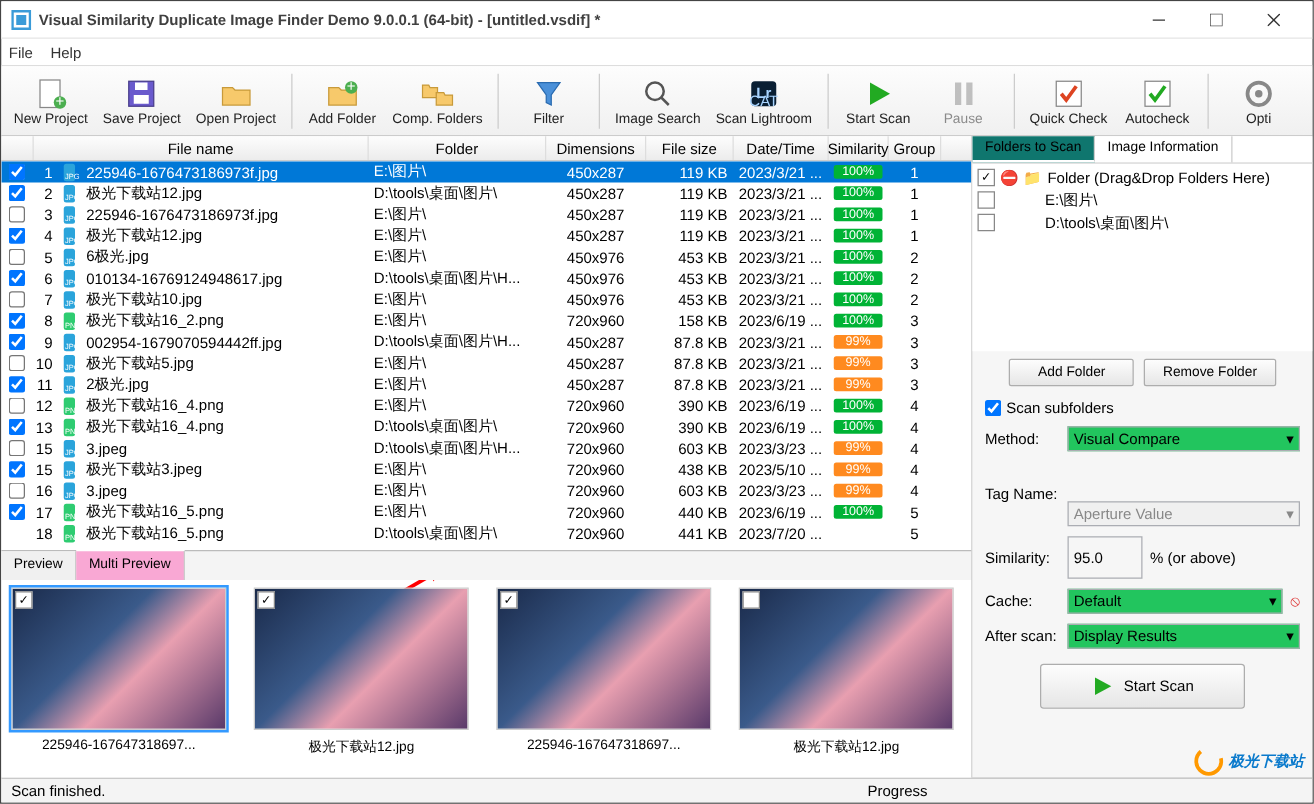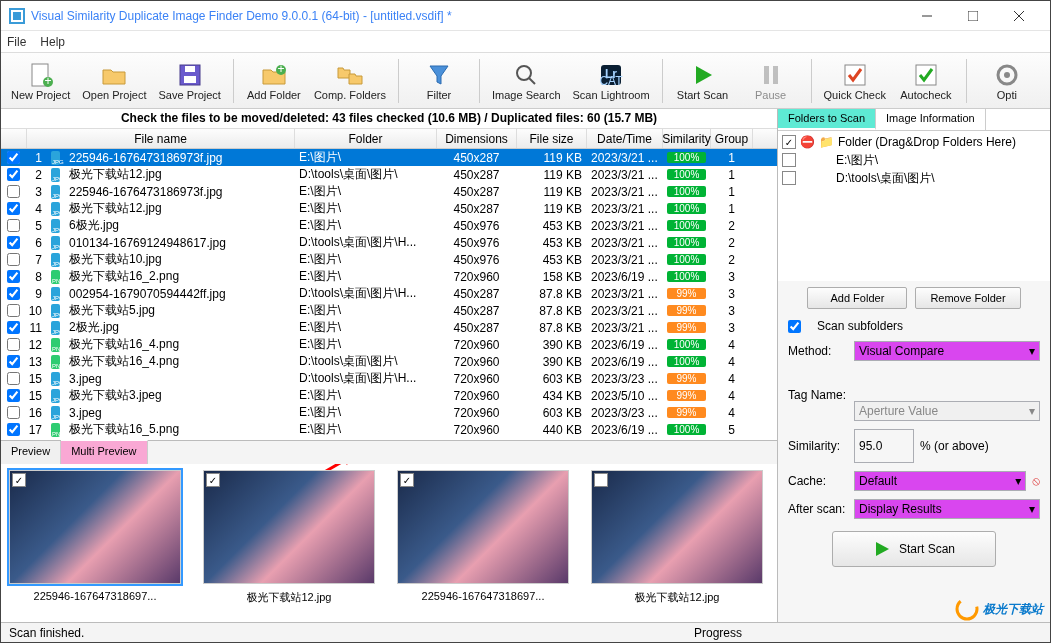--- a/index.html
+++ b/index.html
@@ -1,19 +1,19 @@
 <!DOCTYPE html>
 <html><head>
 <meta charset="utf-8">
 <style>
 * { box-sizing: border-box; margin: 0; padding: 0; font-family: "Segoe UI", Tahoma, sans-serif; font-size: 12px; }
 body { background: #fff; width: 1051px; height: 643px; overflow: hidden; border: 1px solid #444; display: flex; flex-direction: column; }
 .titlebar { height: 30px; display: flex; align-items: center; padding: 0 8px; background: #fff; border-bottom: 1px solid #e5e5e5; }
 .titlebar .icon { width: 16px; height: 16px; margin-right: 6px; }
-.titlebar .title { flex: 1; color: #3b82f6; }
+.titlebar .title { flex: 1; color: #404040; font-weight: bold; }
 .winbtns { display: flex; gap: 0; }
 .winbtn { width: 46px; height: 30px; display: flex; align-items: center; justify-content: center; }
 .menubar { height: 22px; display: flex; align-items: center; padding: 0 6px; gap: 14px; border-bottom: 1px solid #ddd; }
 .menubar span { color: #333; }
 .toolbar { height: 56px; display: flex; align-items: center; padding: 2px 6px; gap: 4px; border-bottom: 1px solid #ccc; background: linear-gradient(#fdfdfd,#f0f0f0); }
 .tbtn { display: flex; flex-direction: column; align-items: center; justify-content: center; min-width: 64px; height: 52px; padding: 2px 4px; border-radius: 3px; }
 .tbtn .ticon { width: 28px; height: 28px; display:flex; align-items:center; justify-content:center; }
 .tbtn .tlabel { font-size: 11px; color: #222; white-space: nowrap; }
 .tsep { width: 1px; height: 44px; background: #ccc; margin: 0 4px; }
 .main { flex: 1; display: flex; min-height: 0; }
@@ -48,31 +48,31 @@
 .preview { height: 158px; padding: 6px; display: flex; gap: 18px; overflow-x:auto; background:#fff; }
 .thumb { width: 176px; display: flex; flex-direction: column; align-items: center; }
 .thumb.sel .timg { outline: 2px solid #3399ff; }
 .timg { width: 172px; height: 114px; background: linear-gradient(135deg,#1a2a4a 0%,#3a5a8a 40%,#e89fb0 60%,#5a3a6a 100%); position: relative; border: 1px solid #ccc; }
 .timg .tcheck { position: absolute; top: 2px; left: 2px; width:14px; height:14px; background:#fff; border:1px solid #888; display:flex; align-items:center; justify-content:center; font-size:10px; }
 .tname { font-size: 11px; margin-top: 6px; max-width:172px; overflow:hidden; white-space:nowrap; text-overflow:ellipsis; text-align:center; }
 .arrow { position:absolute; width:60px; height:3px; background:red; transform-origin:left center; }
 .arrow::after { content:""; position:absolute; right:-2px; top:-5px; border:6px solid transparent; border-left-color:red; }
 .rtabs { height: 22px; display: flex; background:#fff; border-bottom:1px solid #ccc; }
 .rtab { padding: 3px 10px; font-size:11px; border-right:1px solid #ccc; }
-.rtab.active { background:#5eead4; border-bottom:2px solid #fff; }
+.rtab.active { background:#0f766e; border-bottom:2px solid #fff; }
 .folderlist { flex:0 0 150px; background:#fff; padding:2px; font-size:11px; }
 .frow { display:flex; align-items:center; gap:4px; height:18px; padding:0 2px; }
 .frow .chk { width:14px; height:14px; border:1px solid #888; display:flex; align-items:center; justify-content:center; font-size:10px; }
 .fbtns { display:flex; gap:8px; padding:6px 10px; justify-content:center; }
 .btn { padding: 4px 14px; border: 1px solid #adadad; background: linear-gradient(#fdfdfd,#e6e6e6); border-radius:2px; font-size:11px; min-width:100px; text-align:center; }
-.scansub { padding:4px 10px; font-size:11px; display:flex; align-items:center; gap:16px; }
+.scansub { padding:4px 10px; font-size:11px; display:flex; align-items:center; gap:4px; }
 .section-head { background:#e8e8e8; padding:2px 6px; font-weight:bold; font-size:11px; border-top:1px solid #bbb; border-bottom:1px solid #bbb; }
 .formrow { display:flex; align-items:center; padding:4px 10px; gap:6px; font-size:11px; }
 .formrow label { width:60px; }
-.formsel { flex:1; height:20px; border:1px solid #abadb3; background:#d946ef; padding:0 4px; font-size:11px; display:flex; align-items:center; justify-content:space-between; }
+.formsel { flex:1; height:20px; border:1px solid #abadb3; background:#22c55e; padding:0 4px; font-size:11px; display:flex; align-items:center; justify-content:space-between; }
 .formsel.dis { background:#f0f0f0; color:#888;margin-top:32px; }
 .spin { width:60px; height:20px; border:1px solid #abadb3; padding:16px 4px; display:flex; align-items:center; }
 .startbtn { margin:8px auto; padding:8px 40px; border:1px solid #adadad; background:linear-gradient(#fdfdfd,#e6e6e6); border-radius:3px; display:flex; align-items:center; gap:8px; font-size:12px; }
 .status { height:20px; border-top:1px solid #bbb; display:flex; align-items:center; padding:0 8px; font-size:11px; background:#f4f4f4; }
 .status .sp { margin-left:auto; margin-right:300px; }
 .logo-overlay { position:absolute; right:8px; bottom:22px; font-size:14px; color:#0a7acc; font-weight:bold; font-style:italic; display:flex; align-items:center; gap:4px; }
 input[type=checkbox]{ width:13px; height:13px; }
 svg { display:block; }
 </style>
 </head>
@@ -117,34 +117,34 @@
           <rect x="4" y="2" width="16" height="22" fill="#fff" stroke="#888"></rect>
           <circle cx="20" cy="20" r="5" fill="#4caf50"></circle>
           <text x="20" y="23" text-anchor="middle" fill="#fff" font-size="8">+</text>
         </svg>
       </div>
       <div class="tlabel">New Project</div>
     </div>
   <div class="tbtn">
       <div class="ticon">
         <svg width="26" height="26">
-          <path d="M2 8 L2 22 L24 22 L24 10 L12 10 L10 8 Z" fill="#f7c96b" stroke="#c89a3a"></path>
-        </svg>
-      </div>
-      <div class="tlabel">Open Project</div>
-    </div>
-  <div class="tbtn">
-      <div class="ticon">
-        <svg width="26" height="26">
           <rect x="3" y="3" width="20" height="20" fill="#6a5acd" stroke="#483d8b"></rect>
           <rect x="7" y="14" width="12" height="7" fill="#fff"></rect>
           <rect x="8" y="4" width="10" height="6" fill="#fff"></rect>
         </svg>
       </div>
       <div class="tlabel">Save Project</div>
+    </div>
+  <div class="tbtn">
+      <div class="ticon">
+        <svg width="26" height="26">
+          <path d="M2 8 L2 22 L24 22 L24 10 L12 10 L10 8 Z" fill="#f7c96b" stroke="#c89a3a"></path>
+        </svg>
+      </div>
+      <div class="tlabel">Open Project</div>
     </div>
   <div class="tsep"></div>
   <div class="tbtn">
       <div class="ticon">
         <svg width="26" height="26">
           <path d="M2 8 L2 22 L24 22 L24 10 L12 10 L10 8 Z" fill="#f7c96b" stroke="#c89a3a"></path>
           <circle cx="20" cy="8" r="5" fill="#4caf50"></circle>
           <text x="20" y="11" text-anchor="middle" fill="#fff" font-size="8">+</text>
         </svg>
       </div>
@@ -232,21 +232,20 @@
           <circle cx="13" cy="13" r="9" fill="none" stroke="#888" stroke-width="3"></circle>
           <circle cx="13" cy="13" r="3" fill="#888"></circle>
         </svg>
       </div>
       <div class="tlabel">Opti</div>
     </div>
 </div>
 
 <div class="main">
   <div class="left">
-    <div class="checkline">Check the files to be moved/deleted: 43 files checked (10.6 MB) / Duplicated files: 60 (15.7 MB)</div>
     <div class="gridhead">
       <div class="c-chk"></div>
       <div style="width:268px;justify-content:center">File name</div>
       <div class="c-folder" style="justify-content:center">Folder</div>
       <div class="c-dim">Dimensions</div>
       <div class="c-size" style="justify-content:center">File size</div>
       <div class="c-date" style="justify-content:center">Date/Time</div>
       <div class="c-sim">Similarity</div>
       <div class="c-grp">Group</div>
     </div>
@@ -507,21 +506,21 @@
     <div class="c-chk">
             <input type="checkbox" checked="" style="">
           </div>
     <div class="c-num">15</div>
     <div class="c-ico">
             <span class="fileico "></span>
           </div>
     <div class="c-name">极光下载站3.jpeg</div>
     <div class="c-folder">E:\图片\</div>
     <div class="c-dim">720x960</div>
-    <div class="c-size">434 KB</div>
+    <div class="c-size">438 KB</div>
     <div class="c-date">2023/5/10 ...</div>
     <div class="c-sim">
             <span class="simbadge orange">99%</span>
           </div>
     <div class="c-grp">4</div>
         </div>
         <div class="row">
     <div class="c-chk">
             <input type="checkbox" style="">
           </div>

